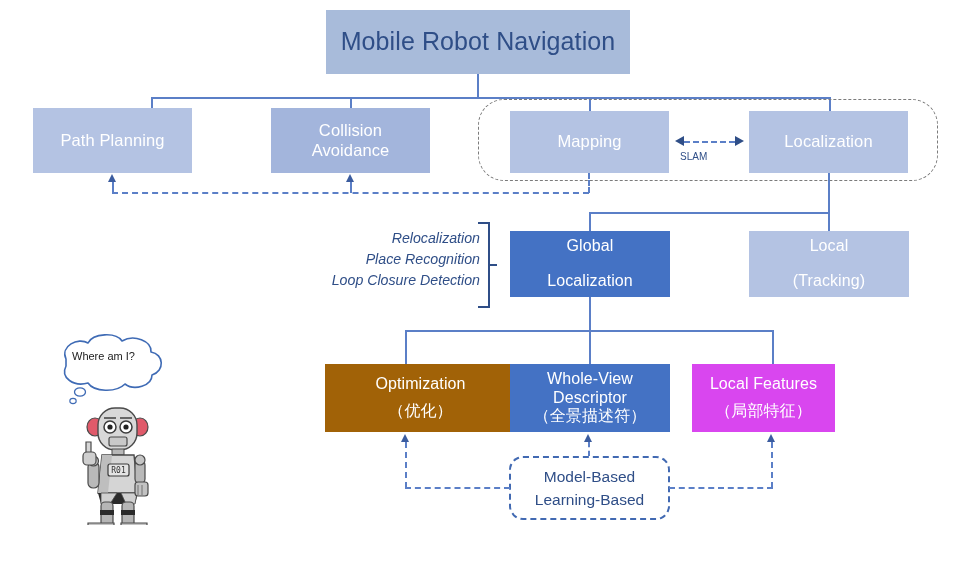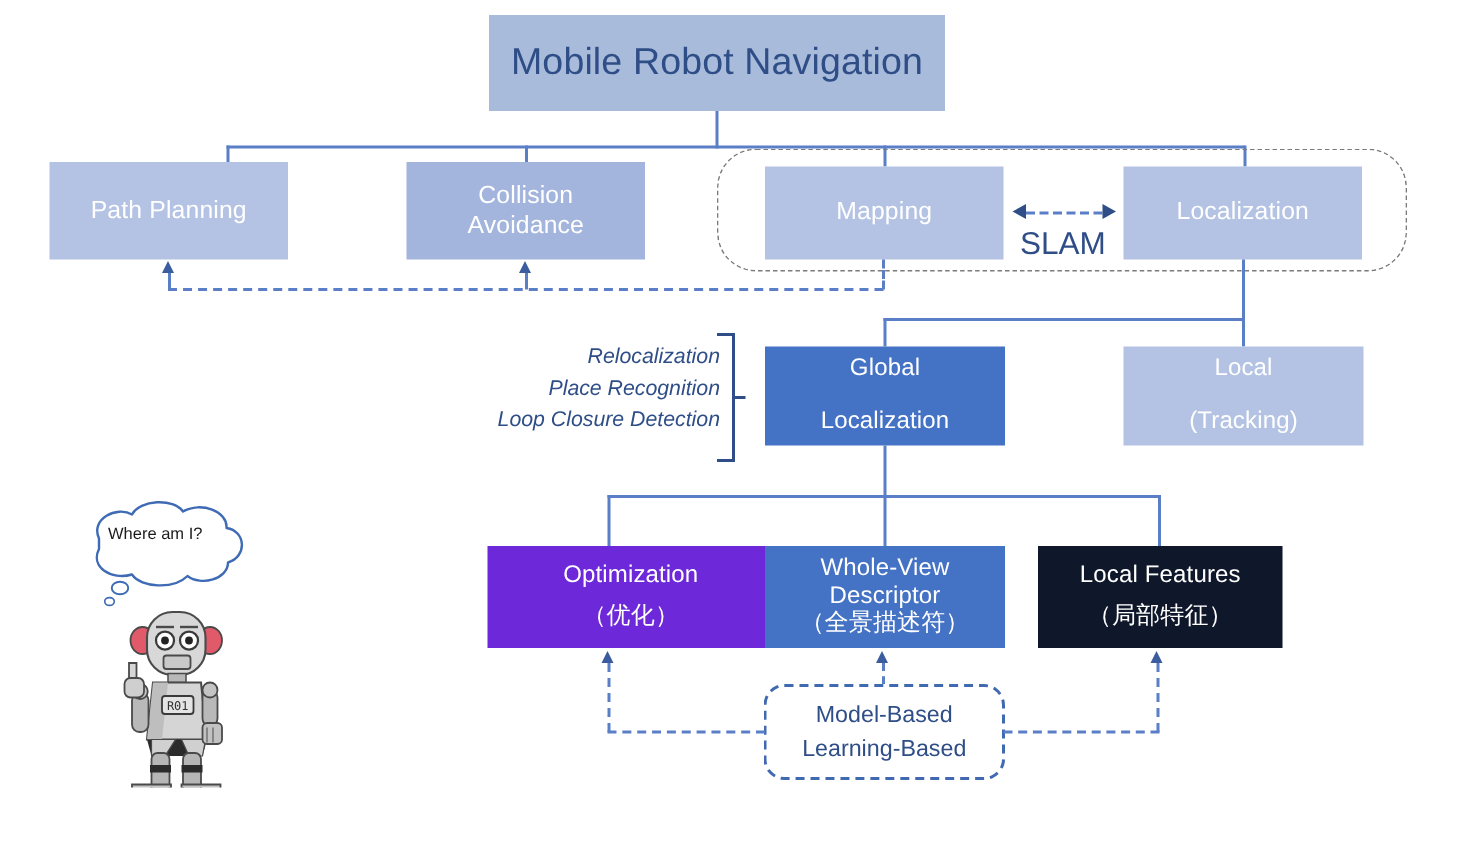--- a/index.html
+++ b/index.html
@@ -25,21 +25,21 @@
   .dash-v{position:absolute;width:0;border-left:2.4px dashed #5B7FC7;}
 
   .arrow-up{position:absolute;width:0;height:0;border-left:4.5px solid transparent;
             border-right:4.5px solid transparent;border-bottom:8px solid #3B5C9F;}
   .arrow-left{position:absolute;width:0;height:0;border-top:5px solid transparent;
               border-bottom:5px solid transparent;border-right:9px solid #2F4E87;}
   .arrow-right{position:absolute;width:0;height:0;border-top:5px solid transparent;
                border-bottom:5px solid transparent;border-left:9px solid #2F4E87;}
 
   .slam-group{position:absolute;box-sizing:border-box;border:1.6px dashed #7B7B7B;border-radius:26px;}
-  .slam-label{position:absolute;color:#2F4E87;font-size:21px;}
+  .slam-label{position:absolute;color:#2F4E87;font-size:10px;}
 
   .mb-box{position:absolute;box-sizing:border-box;border:2.4px dashed #4169B2;border-radius:14px;
           display:flex;flex-direction:column;align-items:center;justify-content:center;
           color:#2F4E87;font-size:15.5px;line-height:1.5;background:#fff;}
 
   .italic-list{position:absolute;text-align:right;color:#2F4E87;font-style:italic;
                font-size:14.2px;line-height:1.47;font-family:"Liberation Sans","DejaVu Sans",sans-serif;}
 
   .bracket{position:absolute;box-sizing:border-box;border:2px solid #2F4E87;border-left:none;
            border-radius:0;}
@@ -116,32 +116,32 @@
   </div>
   <div class="bracket" style="left:478px;top:222px;width:12px;height:86px;"></div>
   <div class="bracket-nub" style="left:488px;top:264px;width:9px;"></div>
 
   <div class="vline" style="left:589px;top:297px;height:34px;"></div>
   <div class="hline" style="left:405px;top:330px;width:368px;"></div>
   <div class="vline" style="left:405px;top:330px;height:35px;"></div>
   <div class="vline" style="left:589px;top:330px;height:35px;"></div>
   <div class="vline" style="left:772px;top:330px;height:35px;"></div>
 
-  <div class="box lvl3" style="left:325px;top:364px;width:191px;height:68px;background:#6d28d9;">
+  <div class="box lvl3" style="left:325px;top:364px;width:191px;height:68px;background:#a16207;">
     <span class="ln" style="margin-bottom:8px;">Optimization</span>
     <span class="ln cn">（优化）</span>
   </div>
 
   <div class="box lvl3" style="left:510px;top:364px;width:160px;height:68px;background:#4472C4;">
     <span class="ln">Whole-View</span>
     <span class="ln">Descriptor</span>
     <span class="ln cn">（全景描述符）</span>
   </div>
 
-  <div class="box lvl3" style="left:692px;top:364px;width:163px;height:68px;background:#0f172a;">
+  <div class="box lvl3" style="left:692px;top:364px;width:143px;height:68px;background:#d946ef;">
     <span class="ln" style="margin-bottom:8px;">Local Features</span>
     <span class="ln cn">（局部特征）</span>
   </div>
 
   <div class="mb-box" style="left:509px;top:456px;width:161px;height:64px;">
     <span>Model-Based</span>
     <span>Learning-Based</span>
   </div>
 
   <div class="dash-v" style="left:588px;top:442px;height:14px;"></div>

